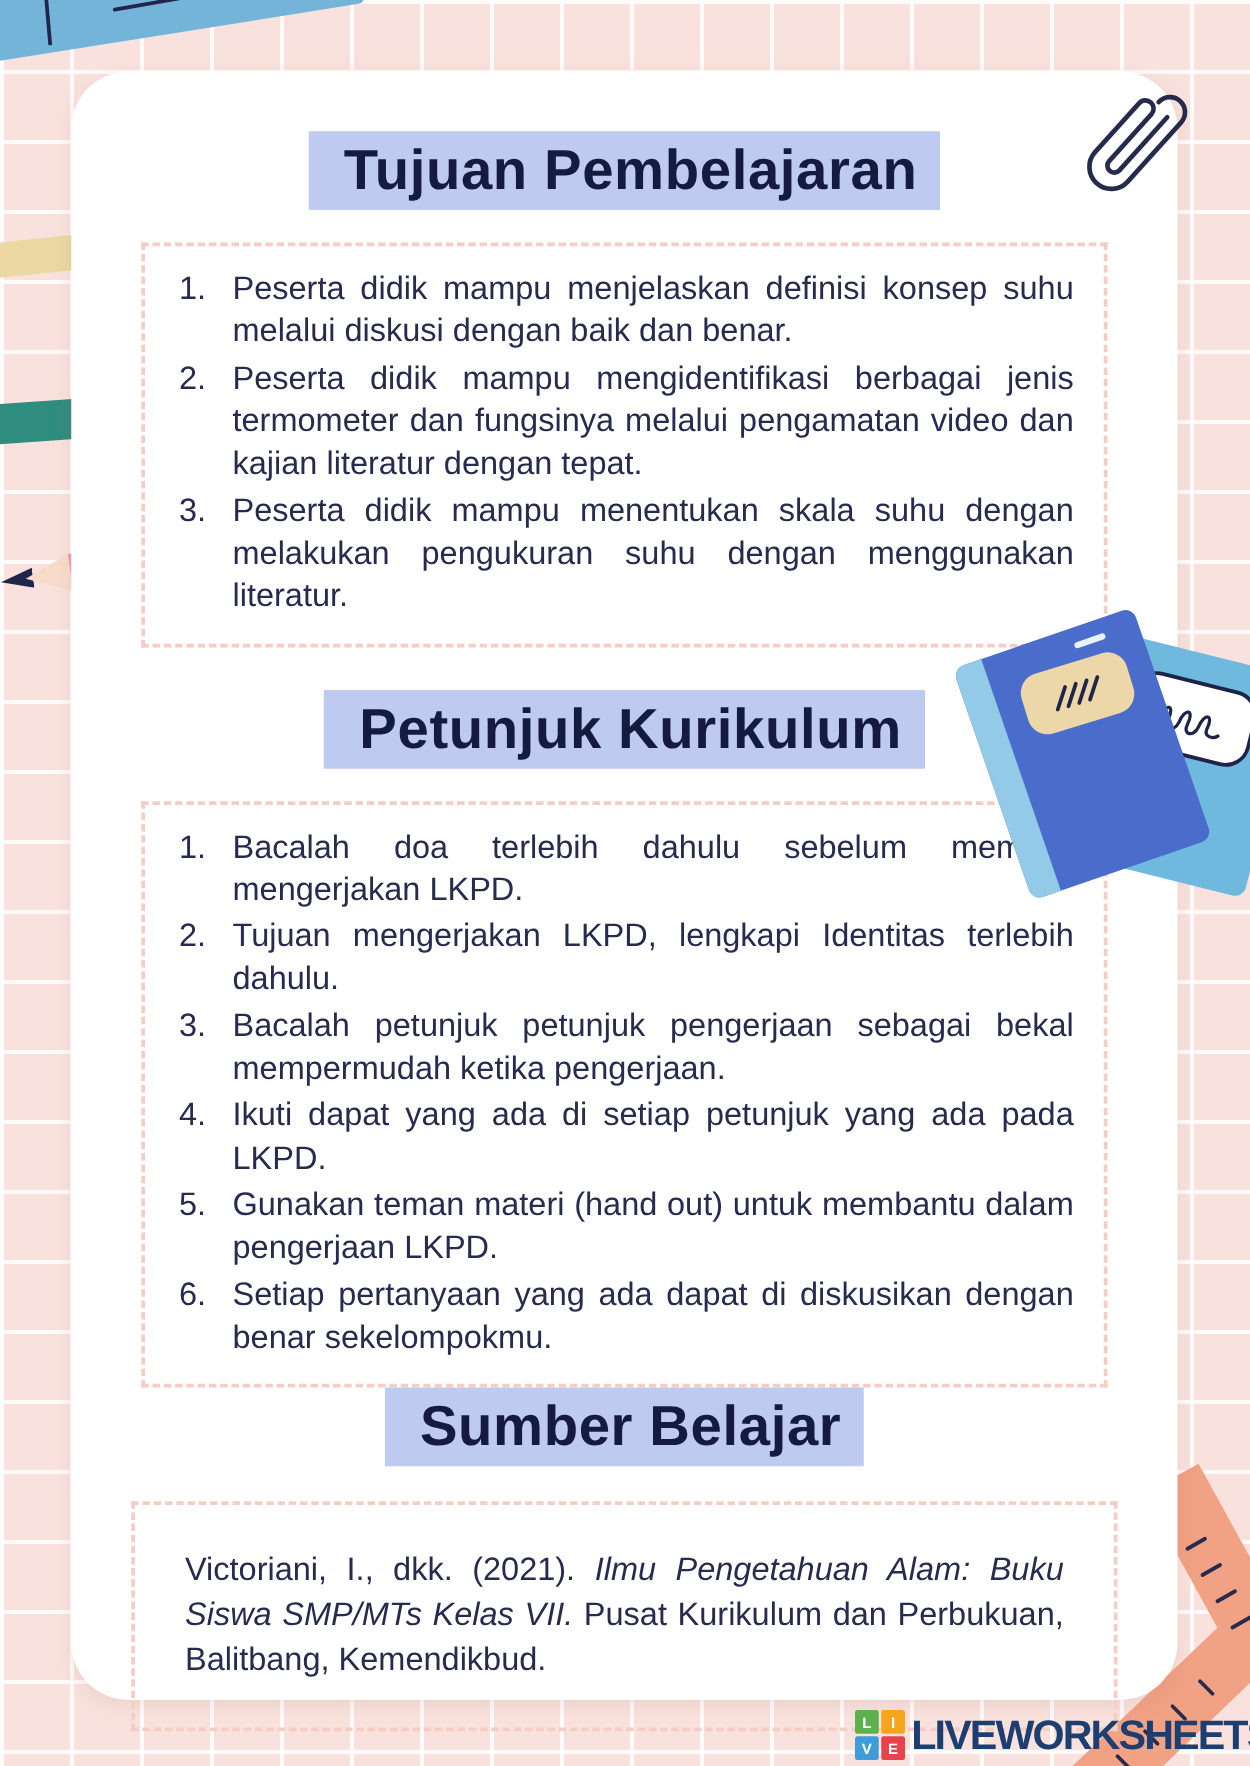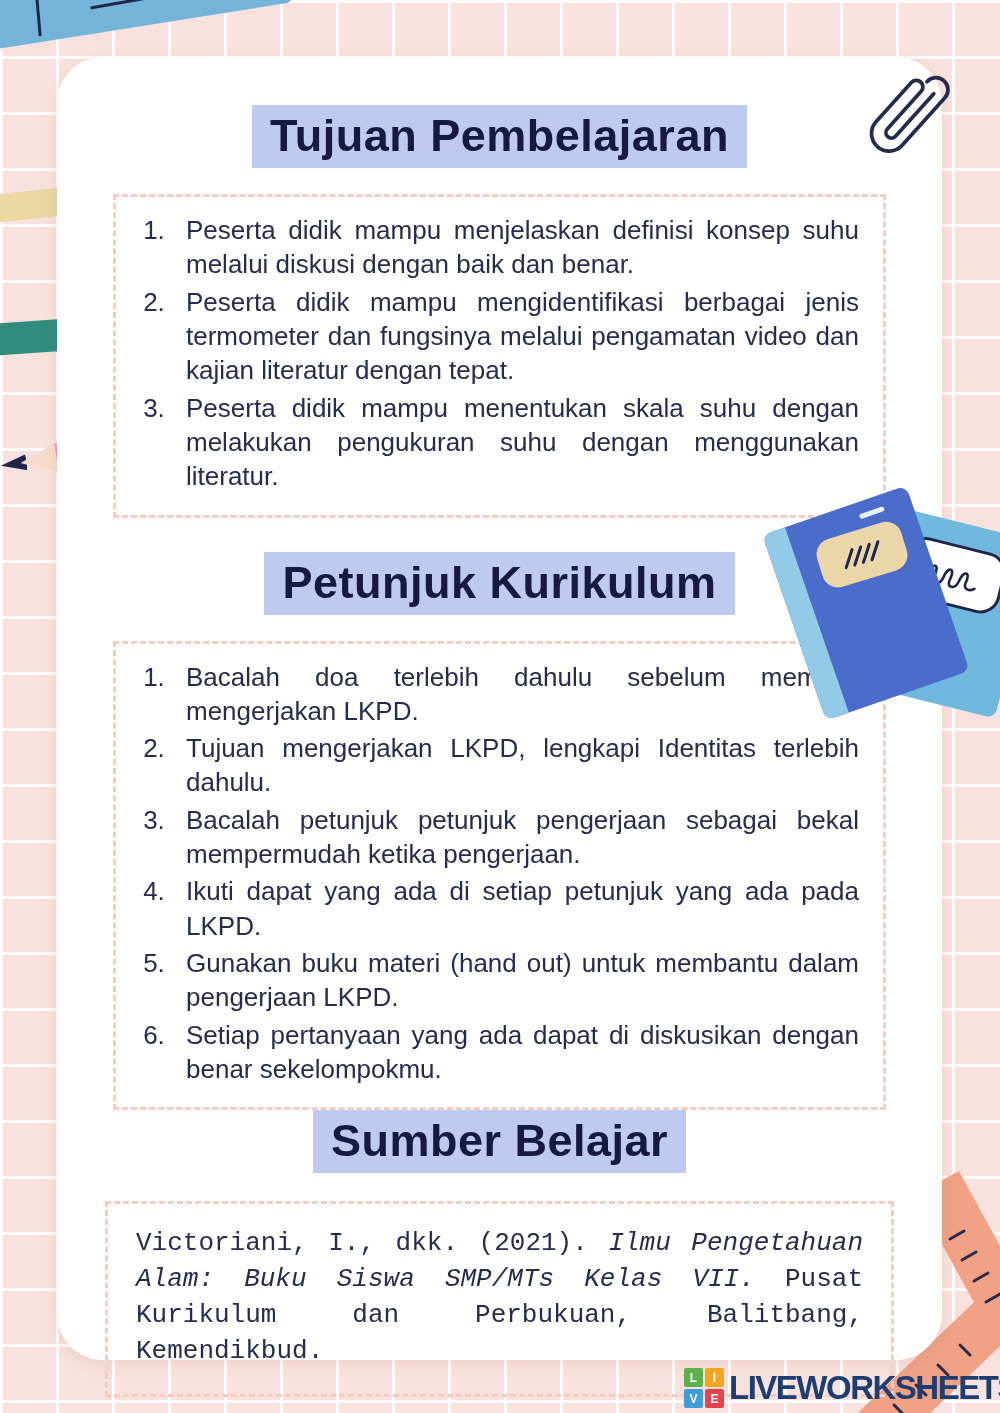--- a/index.html
+++ b/index.html
@@ -44,30 +44,30 @@
     border-radius:16px;display:flex;align-items:center;justify-content:center;gap:6px;transform:rotate(2deg);}
   .hatch{width:3px;height:22px;background:#20254c;transform:rotate(35deg);border-radius:2px;}
   
   .card{position:absolute;left:57px;top:57px;width:885px;height:1303px;background:#ffffff;
     border-radius:46px;z-index:2;box-shadow:0 4px 16px rgba(170,110,100,.15);}
   .h-wrap{text-align:center;}
   .h1-wrap{margin-top:48px;}
   .h2-wrap{margin-top:34px;}
   .h3-wrap{}
   .highlight{display:inline-block;background:#bfcaf1;color:#151a40;font-weight:bold;
-    font-size:45px;line-height:1.0;padding:8px 18px 10px 18px;letter-spacing:.5px;}
+    font-size:45px;line-height:1.0;padding:8px 18px 10px 28px;letter-spacing:.5px;}
   .dash-box{border:3px dashed #f4cec5;margin:26px 56px 0 56px;padding:16px 24px 18px 6px;
     color:#272c4f;font-size:26px;line-height:1.32;}
   ol.goal-list{list-style:none;margin:0;padding:0;}
   ol.goal-list li{display:flex;margin:0 0 3px 0;}
   ol.goal-list .num{width:64px;flex:none;text-align:center;}
   ol.goal-list .txt{flex:1;text-align:justify;}
   .cite-box{border:3px dashed #f4cec5;margin:28px 48px 0 48px;padding:18px 24px 20px 24px;
     color:#272c4f;font-size:26px;line-height:1.38;}
-  .cite-box p{margin:4px;text-align:justify;font-family:Liberation Mono, monospace;}
+  .cite-box p{margin:16px;text-align:justify;}
   .cite-box .it{font-style:italic;}
   
   .footer{position:absolute;left:684px;top:1368px;display:flex;align-items:center;gap:5px;z-index:5;}
   .logo-grid{display:grid;grid-template-columns:19px 19px;grid-template-rows:19px 19px;gap:2px;flex:none;}
   .sq{color:#fff;font-size:12px;font-weight:bold;display:flex;align-items:center;justify-content:center;
     border-radius:2px;font-family:"Liberation Sans",sans-serif;}
   .brand{font-size:33px;font-weight:800;color:#1c3e70;letter-spacing:-1.5px;white-space:nowrap;}
 </style>
 </head>
 <body>
@@ -144,21 +144,21 @@
         <li>
           <span class="num">3.</span>
           <span class="txt">Bacalah petunjuk petunjuk pengerjaan sebagai bekal mempermudah ketika pengerjaan.</span>
         </li>
         <li>
           <span class="num">4.</span>
           <span class="txt">Ikuti dapat yang ada di setiap petunjuk yang ada pada LKPD.</span>
         </li>
         <li>
           <span class="num">5.</span>
-          <span class="txt">Gunakan buku materi (hand out) untuk membantu dalam pengerjaan LKPD.</span>
+          <span class="txt">Gunakan teman materi (hand out) untuk membantu dalam pengerjaan LKPD.</span>
         </li>
         <li>
           <span class="num">6.</span>
           <span class="txt">Setiap pertanyaan yang ada dapat di diskusikan dengan benar sekelompokmu.</span>
         </li>
       </ol>
   </div>
 
   <div class="h-wrap h3-wrap">
     <span class="highlight">Sumber Belajar</span>

